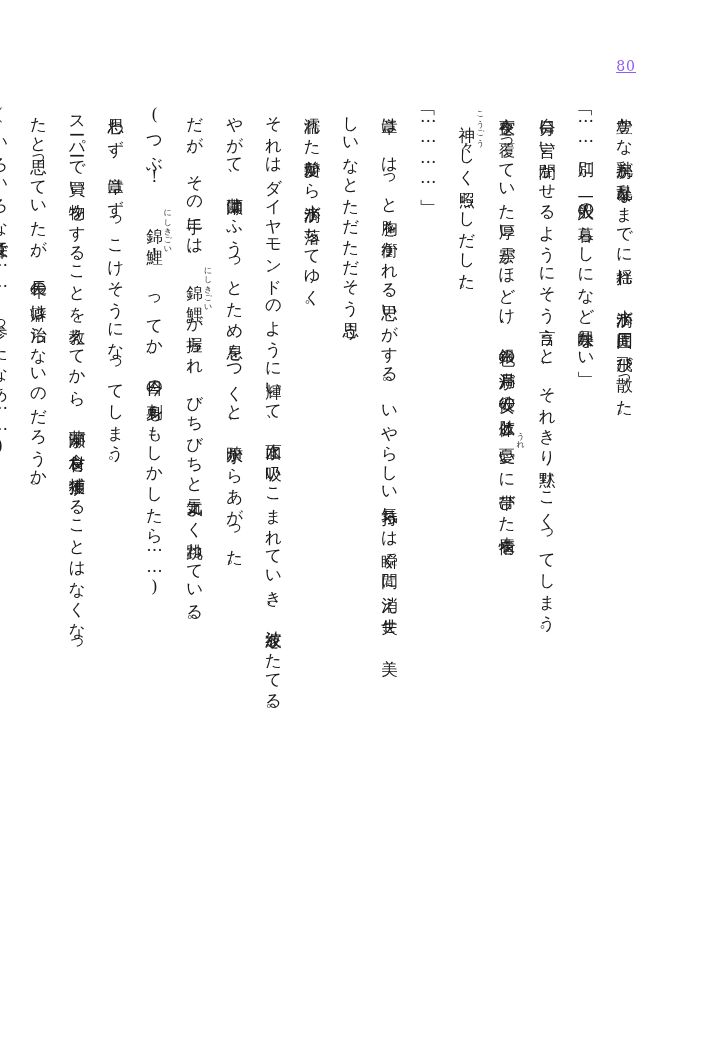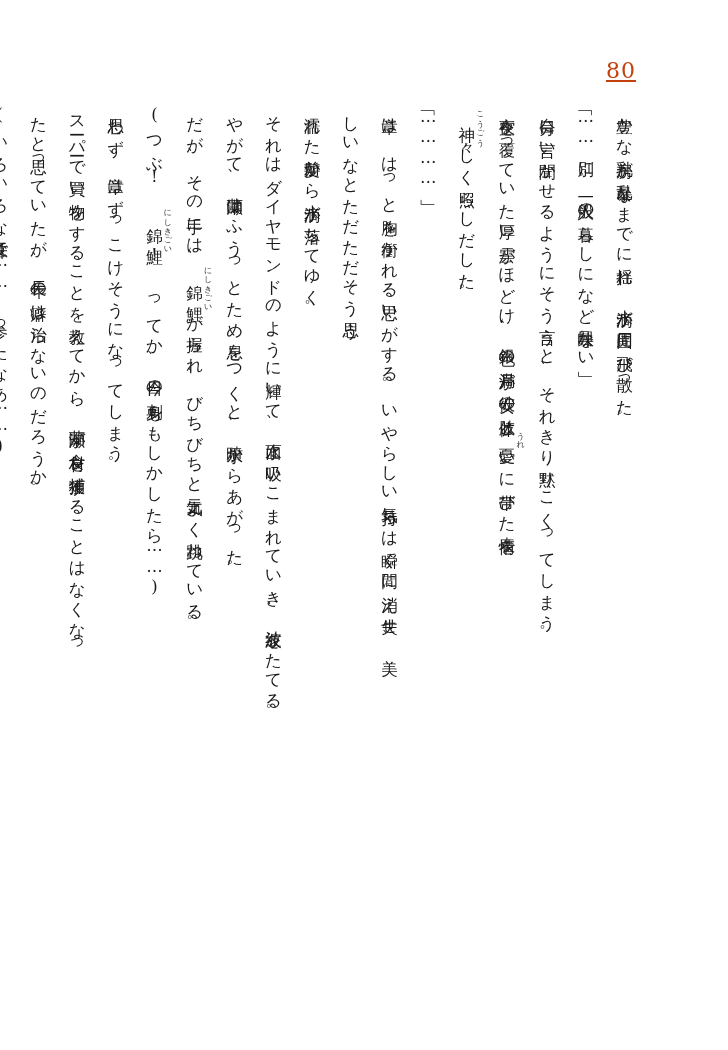--- a/index.html
+++ b/index.html
@@ -13,23 +13,23 @@
     height: 1050px;
     background: #ffffff;
     overflow: hidden;
     font-family: "DejaVu Serif", "Liberation Serif", serif;
     color: #1a1a1a;
   }
   .page-number {
     position: absolute;
     top: 58px;
     right: 92px;
-    font-size: 22px;
+    font-size: 14px;
     font-family: "DejaVu Serif", "Liberation Serif", serif;
-    color: #c2410c;
+    color: #8b5cf6;
     letter-spacing: 1px;
     text-decoration: underline;
   }
   .text-body {
     position: absolute;
     top: 105px;
     right: 88px;
     height: 840px;
     width: 560px;
     writing-mode: vertical-rl;

